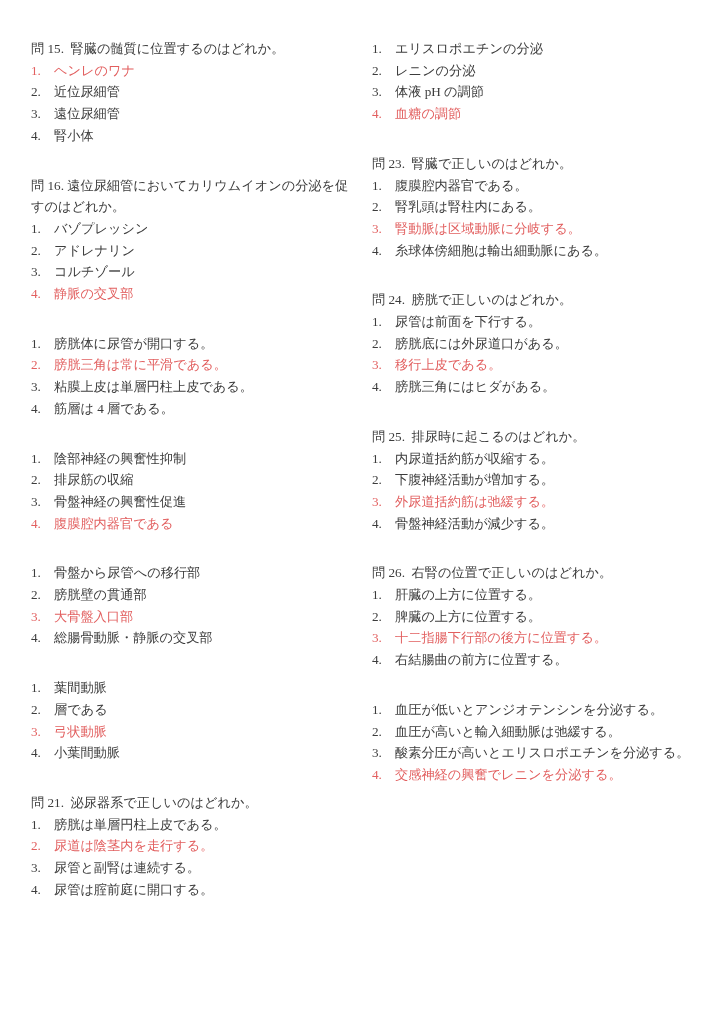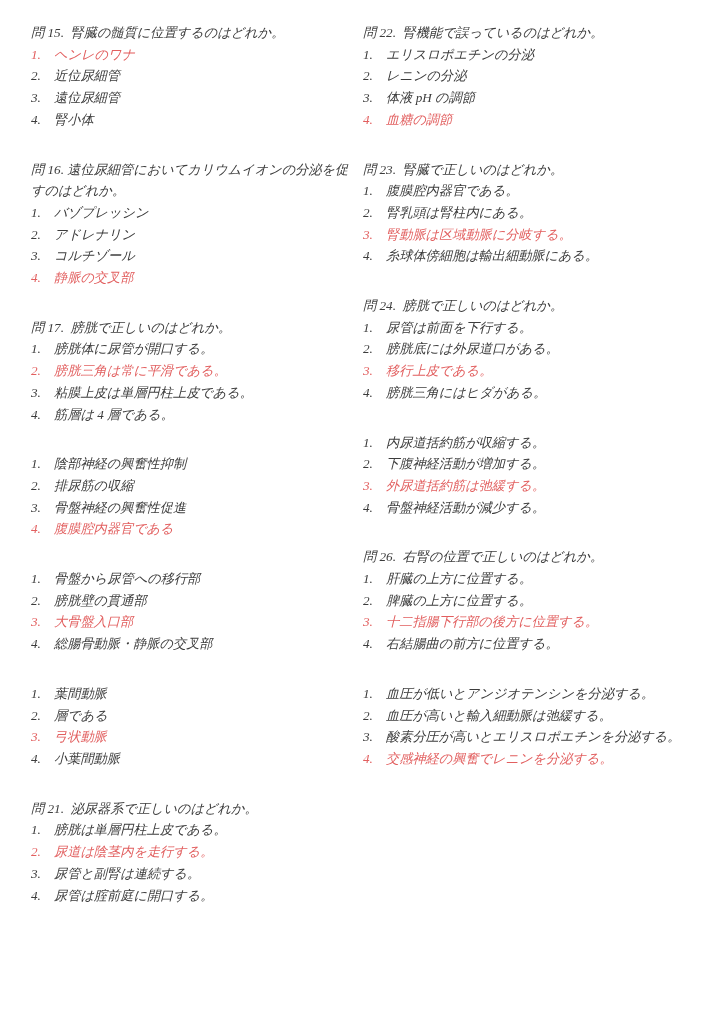--- a/index.html
+++ b/index.html
@@ -12,25 +12,24 @@
   body {
     width: 704px;
     height: 1024px;
     background: var(--bg);
     color: var(--text);
     font-family: "Liberation Serif", "DejaVu Serif", serif;
     overflow: hidden;
   }
   .page {
     display: flex;
-    gap: 10px;
-    padding: 22px 10px 0 31px;
+    gap: 19px;
+    padding: 38px 10px 0 31px;
     width: 704px;
     height: 1024px;
-    font-style: italic;
   }
   .column {
     width: 322px;
     flex: 0 0 322px;
   }
   .question {
     margin: 0 0 28px 0;
   }
   .q-header,
   .option {
@@ -105,21 +104,20 @@
   </p>
 
   <p class="option highlight">
     <span class="num">4.</span>
     <span class="text">静脈の交叉部</span>
   </p>
 </div>
   </section>
 
   <section class="question">
-    <p class="q-header">問 17.  膀胱で正しいのはどれか。</p>
     <div class="options">
   <p class="option">
     <span class="num">1.</span>
     <span class="text">膀胱体に尿管が開口する。</span>
   </p>
 
   <p class="option highlight">
     <span class="num">2.</span>
     <span class="text">膀胱三角は常に平滑である。</span>
   </p>
@@ -228,21 +226,20 @@
 
   <p class="option">
     <span class="num">4.</span>
     <span class="text">尿管は腟前庭に開口する。</span>
   </p>
 </div>
   </section>
 </div>
   <div class="column">
   <section class="question">
-    <p class="q-header">問 22.  腎機能で誤っているのはどれか。</p>
     <div class="options">
   <p class="option">
     <span class="num">1.</span>
     <span class="text">エリスロポエチンの分泌</span>
   </p>
 
   <p class="option">
     <span class="num">2.</span>
     <span class="text">レニンの分泌</span>
   </p>
@@ -303,20 +300,21 @@
   </p>
 
   <p class="option">
     <span class="num">4.</span>
     <span class="text">膀胱三角にはヒダがある。</span>
   </p>
 </div>
   </section>
 
   <section class="question">
+    <p class="q-header">問 25.  排尿時に起こるのはどれか。</p>
     <div class="options">
   <p class="option">
     <span class="num">1.</span>
     <span class="text">内尿道括約筋が収縮する。</span>
   </p>
 
   <p class="option">
     <span class="num">2.</span>
     <span class="text">下腹神経活動が増加する。</span>
   </p>

